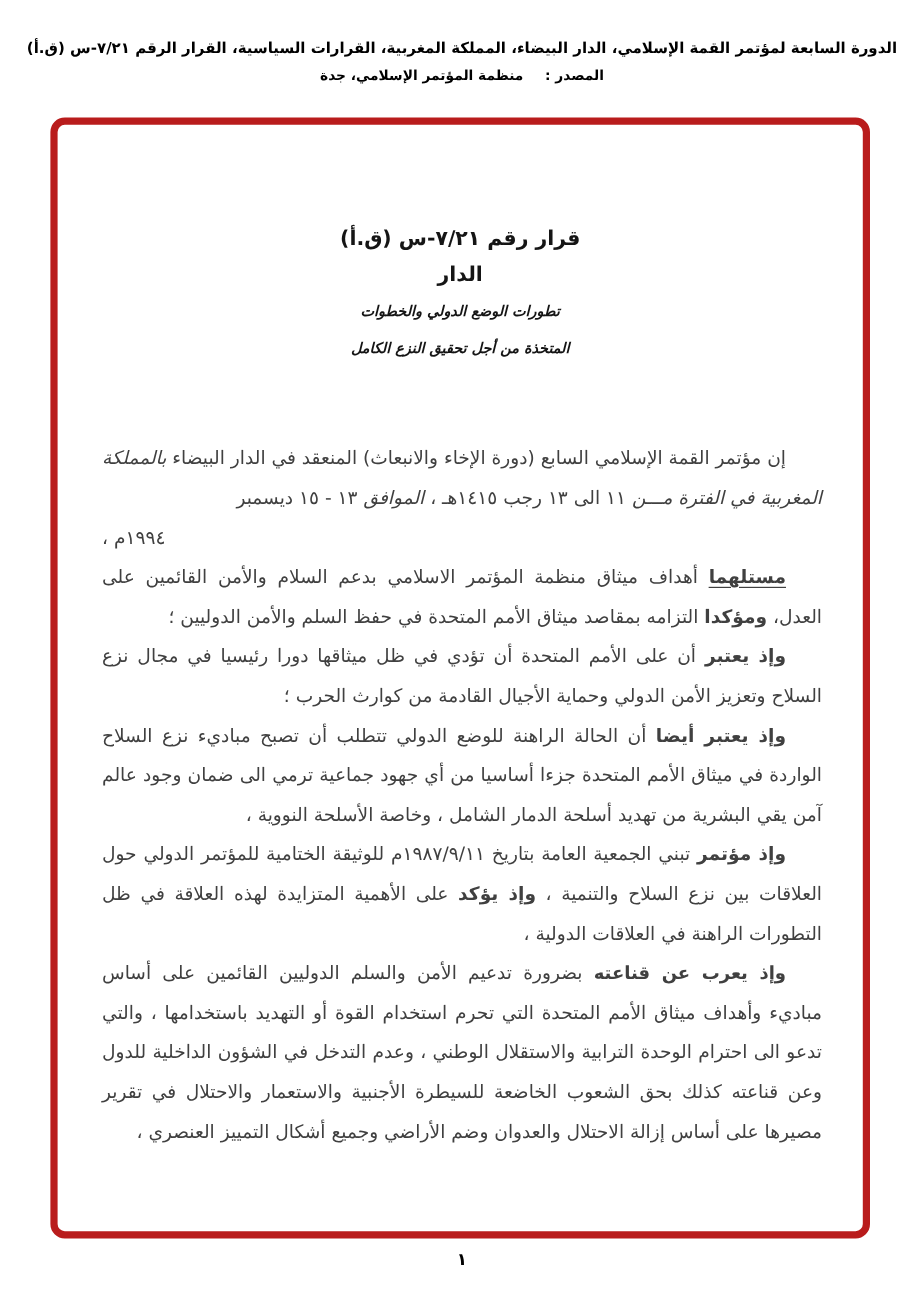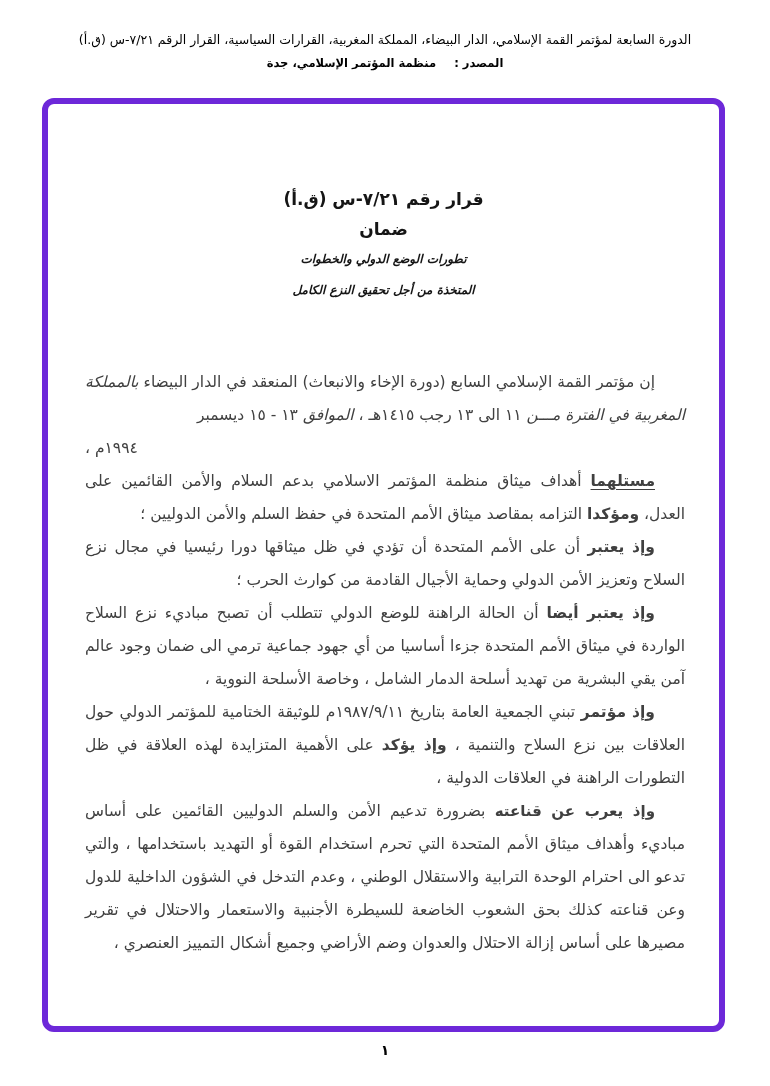--- a/index.html
+++ b/index.html
@@ -9,32 +9,32 @@
     position:relative;
     width:770px; height:1086px;
     background:#ffffff;
     overflow:hidden;
     direction:rtl;
     color:#111;
   }
   
   .doc-header { position:absolute; top:30px; right:0; left:0; text-align:center; }
   .h1 {
-    font-size:12.5px; font-weight:normal; color:#000;
+    font-size:12.5px; font-weight:bold; color:#000;
     letter-spacing:0; line-height:20px;
     padding:0 20px;
   }
   .h2 { margin-top:6px; font-size:11.5px; font-weight:bold; color:#000; }
   .h2 .src-label { margin-left:14px; }
   
   .frame {
     position:absolute;
     left:42px; top:98px;
     width:683px; height:934px;
-    border:6px solid #6d28d9;
+    border:6px solid #b91c1c;
     border-radius:12px;
     background:#ffffff;
   }
   
   .title-block {
     position:absolute; top:80px; right:0; left:0;
     text-align:center; font-weight:bold; color:#151515;
   }
   .t-line { font-size:17px; line-height:30px; }
   .t-line.big { font-size:12px; line-height:31px;font-style:italic; }
@@ -72,21 +72,21 @@
     <div class="h2">
       <span class="src-label">المصدر :</span>
       <span>منظمة المؤتمر الإسلامي، جدة</span>
     </div>
   </div>
 
   <div class="frame">
 
     <div class="title-block">
       <div class="t-line">قرار رقم ٧/٢١-س (ق.أ)</div>
-      <div class="t-line">ضمان</div>
+      <div class="t-line">الدار</div>
       <div class="t-line big">تطورات الوضع الدولي والخطوات</div>
       <div class="t-line big">المتخذة من أجل تحقيق النزع الكامل</div>
     </div>
 
     <div class="body-text">
 
       <p class="para">
         <span class="seg">إن مؤتمر القمة الإسلامي السابع (دورة الإخاء والانبعاث) المنعقد في الدار البيضاء </span><span class="seg cal">بالمملكة المغربية في الفترة مـــن </span><span class="seg">١١ الى ١٣ رجب ١٤١٥هـ ، </span><span class="seg cal">الموافق </span><span class="seg">١٣ - ١٥ ديسمبر</span>
       </p>
       <div class="p1-tail">١٩٩٤م ،</div>

